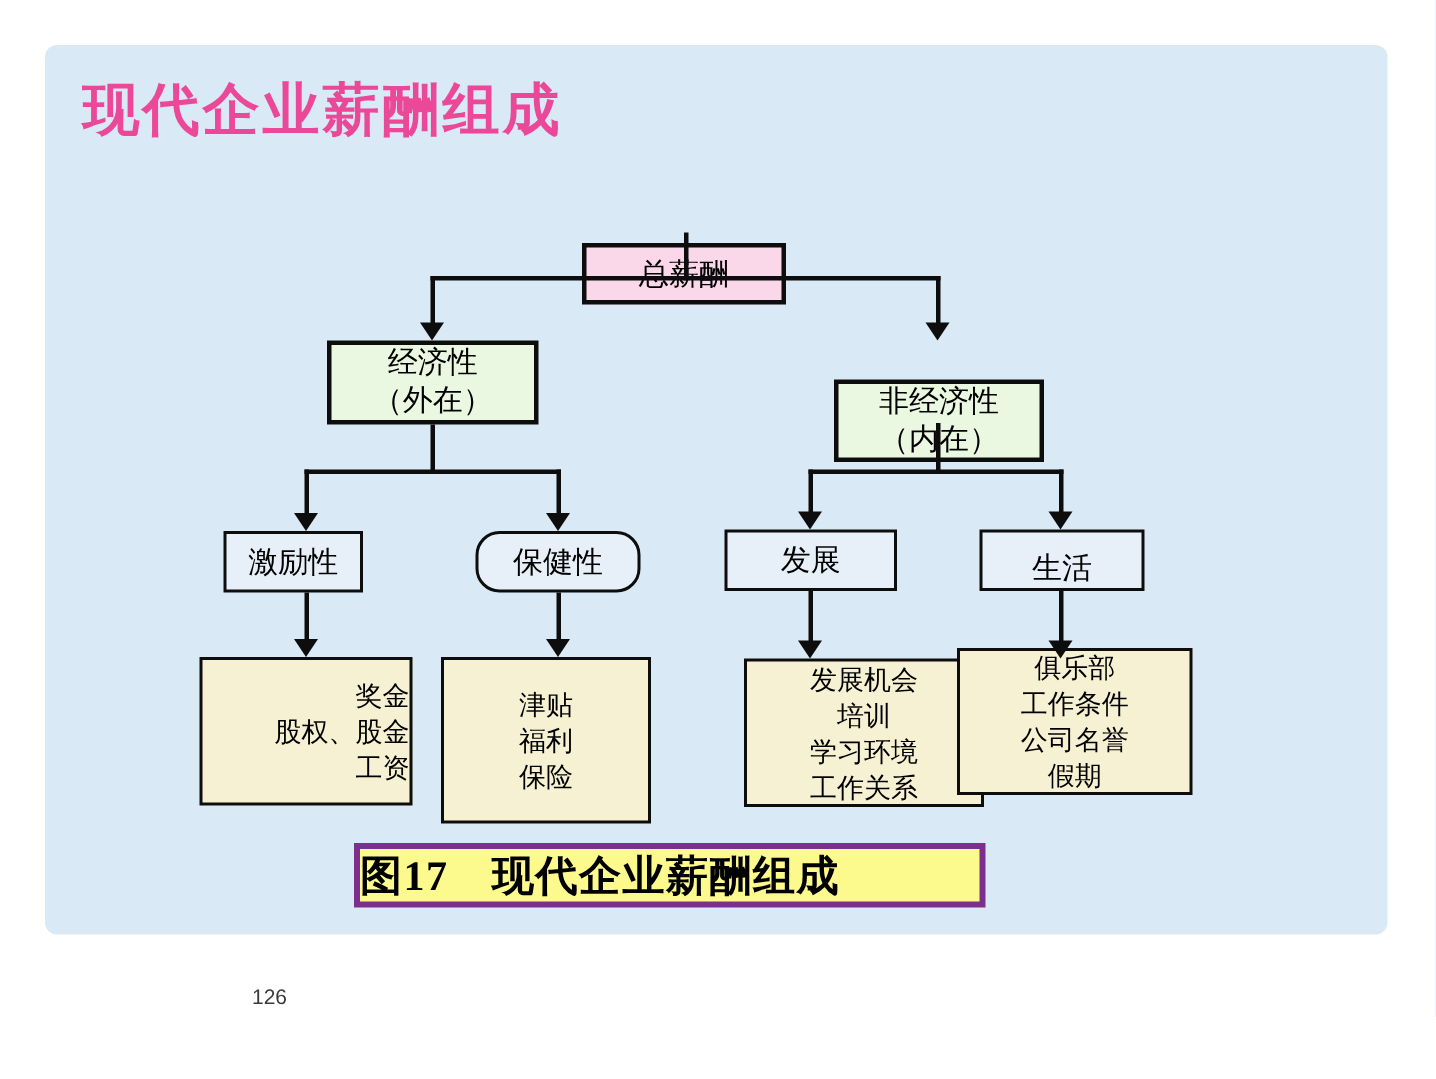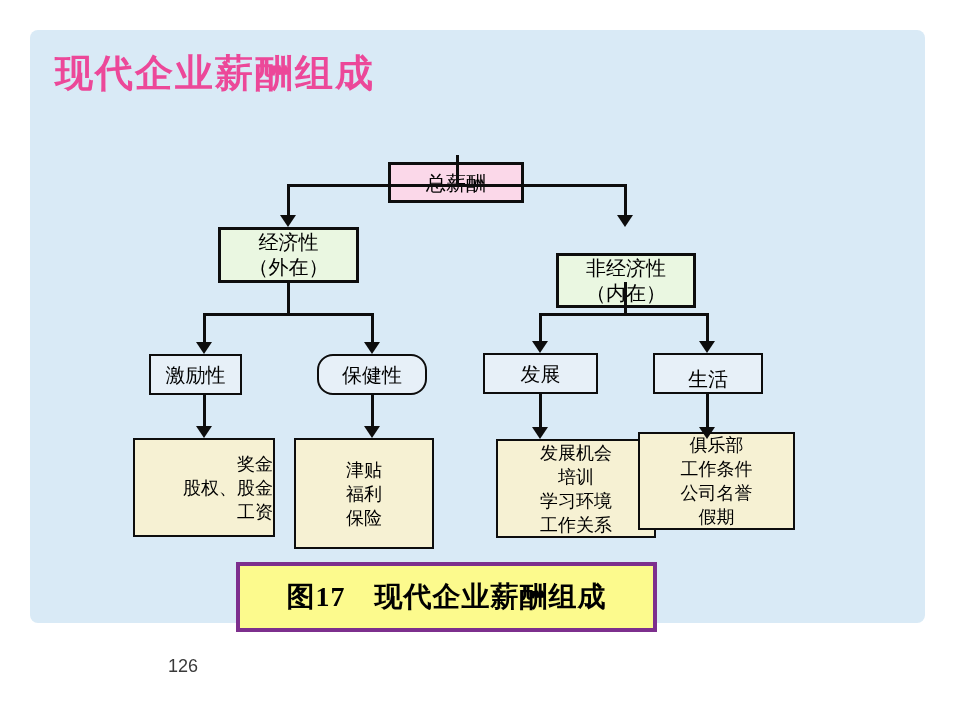--- a/index.html
+++ b/index.html
@@ -36,30 +36,30 @@
   .node.leaf2{left:294px;top:438px;width:140px;height:111px;}
   .node.leaf3{left:496px;top:439px;width:160px;height:99px;}
   .node.leaf4{left:638px;top:432px;width:157px;height:98px;}
   .line{position:absolute;background:var(--c-line,#0d0d0d);}
   .arrow{
     position:absolute;width:0;height:0;
     border-left:8px solid transparent;border-right:8px solid transparent;
     border-top:12px solid var(--c-line,#0d0d0d);
   }
   .caption{
-    position:absolute;left:236px;top:562px;width:421px;height:70px;
+    position:absolute;left:236px;top:562px;width:421px;height:43px;
     background:var(--c-caption_bg,#fcfa8d);
     border:4px solid var(--c-caption_border,#7d2f8d);
-    box-sizing:border-box;display:flex;align-items:center;justify-content:center;
+    box-sizing:border-box;display:flex;align-items:center;
     font-size:28px;font-weight:bold;color:#000;letter-spacing:1px;
   }
   .page-number{
     position:absolute;left:168px;top:656px;
     font-family:"Liberation Sans","DejaVu Sans",sans-serif;
-    font-size:18px;color:#3a3a3a;
+    font-size:14px;color:#3a3a3a;
   }
 </style>
 </head>
 <body>
 
 <div class="panel"></div>
 
 <div class="slide-title">现代企业薪酬组成</div>
 
 <div class="node root">

